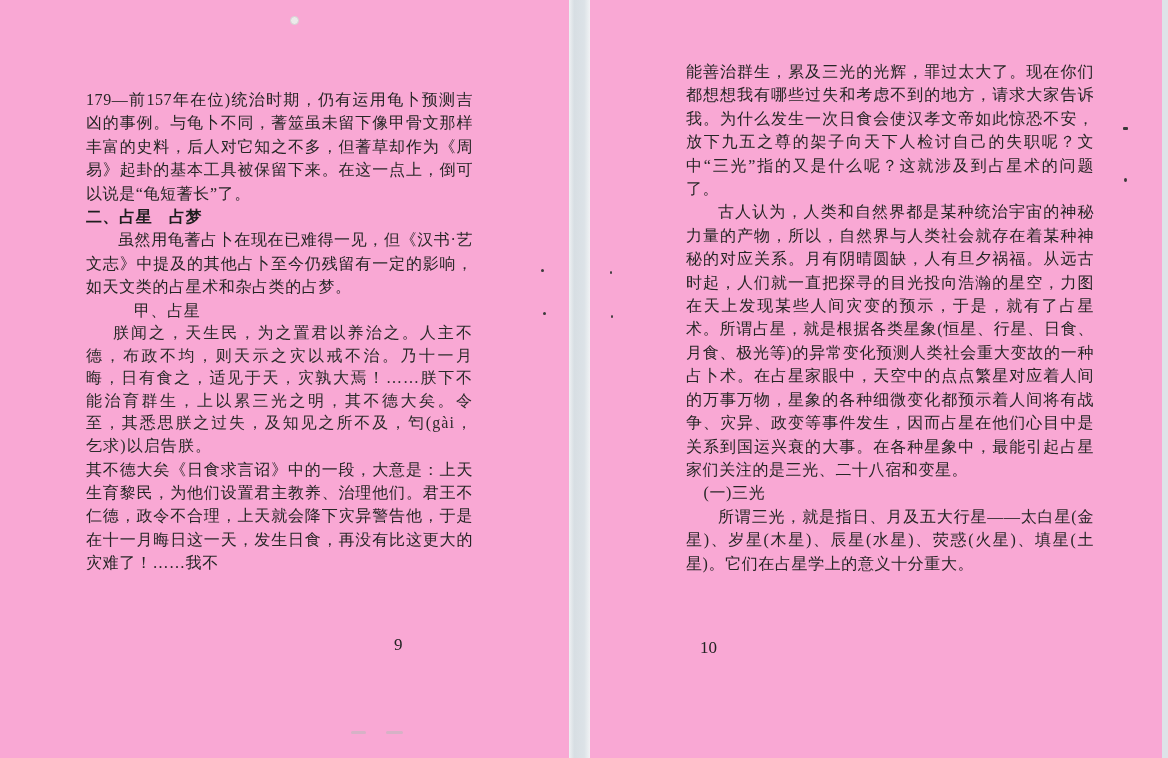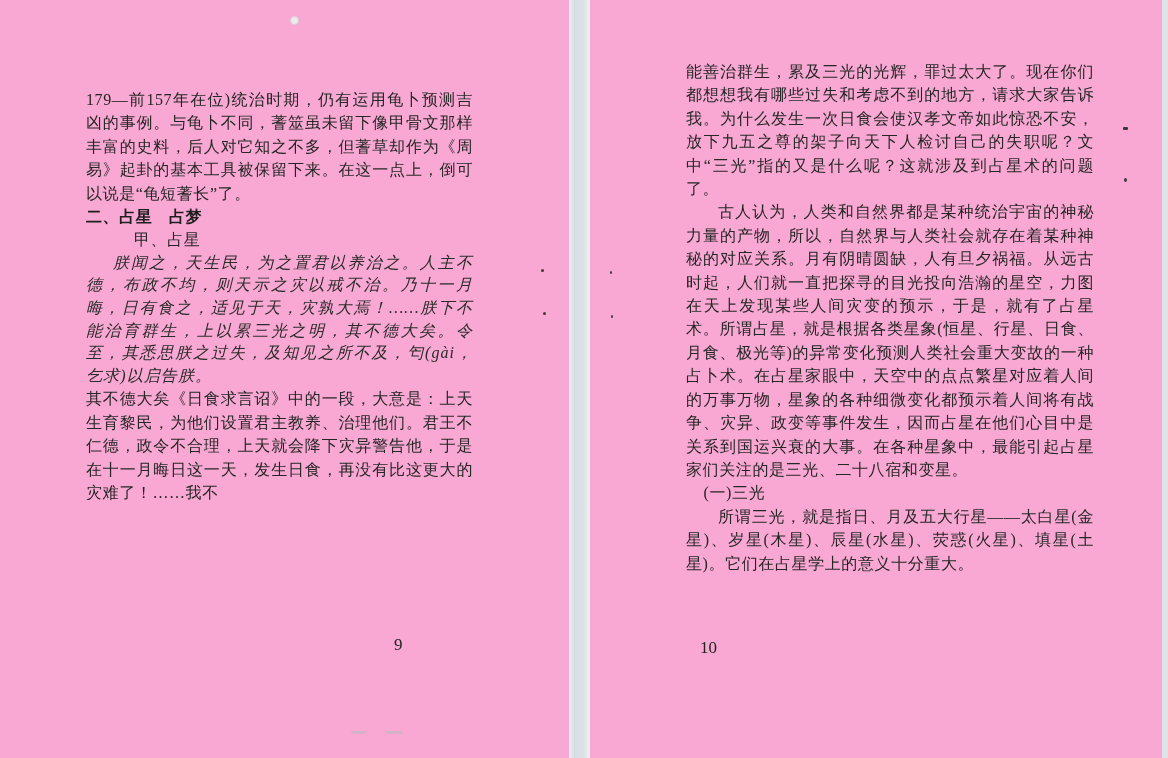--- a/index.html
+++ b/index.html
@@ -43,21 +43,20 @@
     font-size:19px;
     line-height:26px;
     letter-spacing:2px;
     text-align:center;
     color:#1e1e1e;
   }
   .subhead-jia { text-indent:48px; }
   .quote {
     margin-left:50px;
     margin-right:16px;
-    font-style:italic;
     line-height:22.6px !important;
     letter-spacing:1.1px !important;
     text-indent:27px;
     color:#2b2b2b;
   }
   .pagenum {
     position:absolute;
     font-size:17px;
     letter-spacing:0;
     color:#222;
@@ -79,20 +78,21 @@
   .smudge-b { left:386px; top:731px; width:17px; height:3px; }
 </style>
 </head>
 <body>
 
 <div class="scan">
 
   <div class="page page-left body-text">
     <p>179—前157年在位)统治时期，仍有运用龟卜预测吉凶的事例。与龟卜不同，蓍筮虽未留下像甲骨文那样丰富的史料，后人对它知之不多，但蓍草却作为《周易》起卦的基本工具被保留下来。在这一点上，倒可以说是“龟短蓍长”了。</p>
     <p class="heading">二、占星　占梦</p>
+    <p class="indent">虽然用龟蓍占卜在现在已难得一见，但《汉书·艺文志》中提及的其他占卜至今仍残留有一定的影响，如天文类的占星术和杂占类的占梦。</p>
     <p class="subhead-jia">甲、占星</p>
     <p class="quote">朕闻之，天生民，为之置君以养治之。人主不德，布政不均，则天示之灾以戒不治。乃十一月晦，日有食之，适见于天，灾孰大焉！……朕下不能治育群生，上以累三光之明，其不德大矣。令至，其悉思朕之过失，及知见之所不及，匄(gài，乞求)以启告朕。</p>
     <p>其不德大矣《日食求言诏》中的一段，大意是：上天生育黎民，为他们设置君主教养、治理他们。君王不仁德，政令不合理，上天就会降下灾异警告他，于是在十一月晦日这一天，发生日食，再没有比这更大的灾难了！……我不</p>
   </div>
 
   <div class="page page-right body-text">
     <p>能善治群生，累及三光的光辉，罪过太大了。现在你们都想想我有哪些过失和考虑不到的地方，请求大家告诉我。为什么发生一次日食会使汉孝文帝如此惊恐不安，放下九五之尊的架子向天下人检讨自己的失职呢？文中“三光”指的又是什么呢？这就涉及到占星术的问题了。</p>
     <p class="indent">古人认为，人类和自然界都是某种统治宇宙的神秘力量的产物，所以，自然界与人类社会就存在着某种神秘的对应关系。月有阴晴圆缺，人有旦夕祸福。从远古时起，人们就一直把探寻的目光投向浩瀚的星空，力图在天上发现某些人间灾变的预示，于是，就有了占星术。所谓占星，就是根据各类星象(恒星、行星、日食、月食、极光等)的异常变化预测人类社会重大变故的一种占卜术。在占星家眼中，天空中的点点繁星对应着人间的万事万物，星象的各种细微变化都预示着人间将有战争、灾异、政变等事件发生，因而占星在他们心目中是关系到国运兴衰的大事。在各种星象中，最能引起占星家们关注的是三光、二十八宿和变星。</p>
     <p class="indent-paren">(一)三光</p>
     <p class="indent">所谓三光，就是指日、月及五大行星——太白星(金星)、岁星(木星)、辰星(水星)、荧惑(火星)、填星(土星)。它们在占星学上的意义十分重大。</p>

